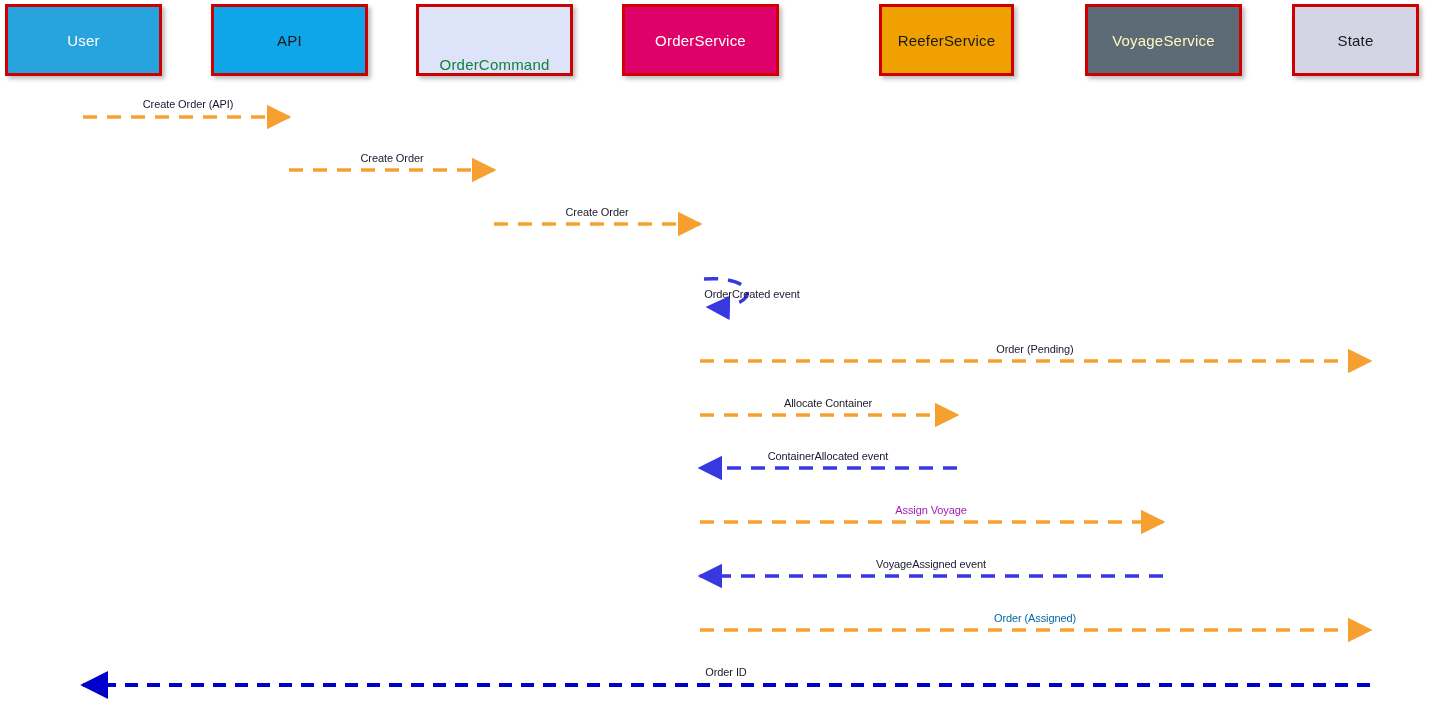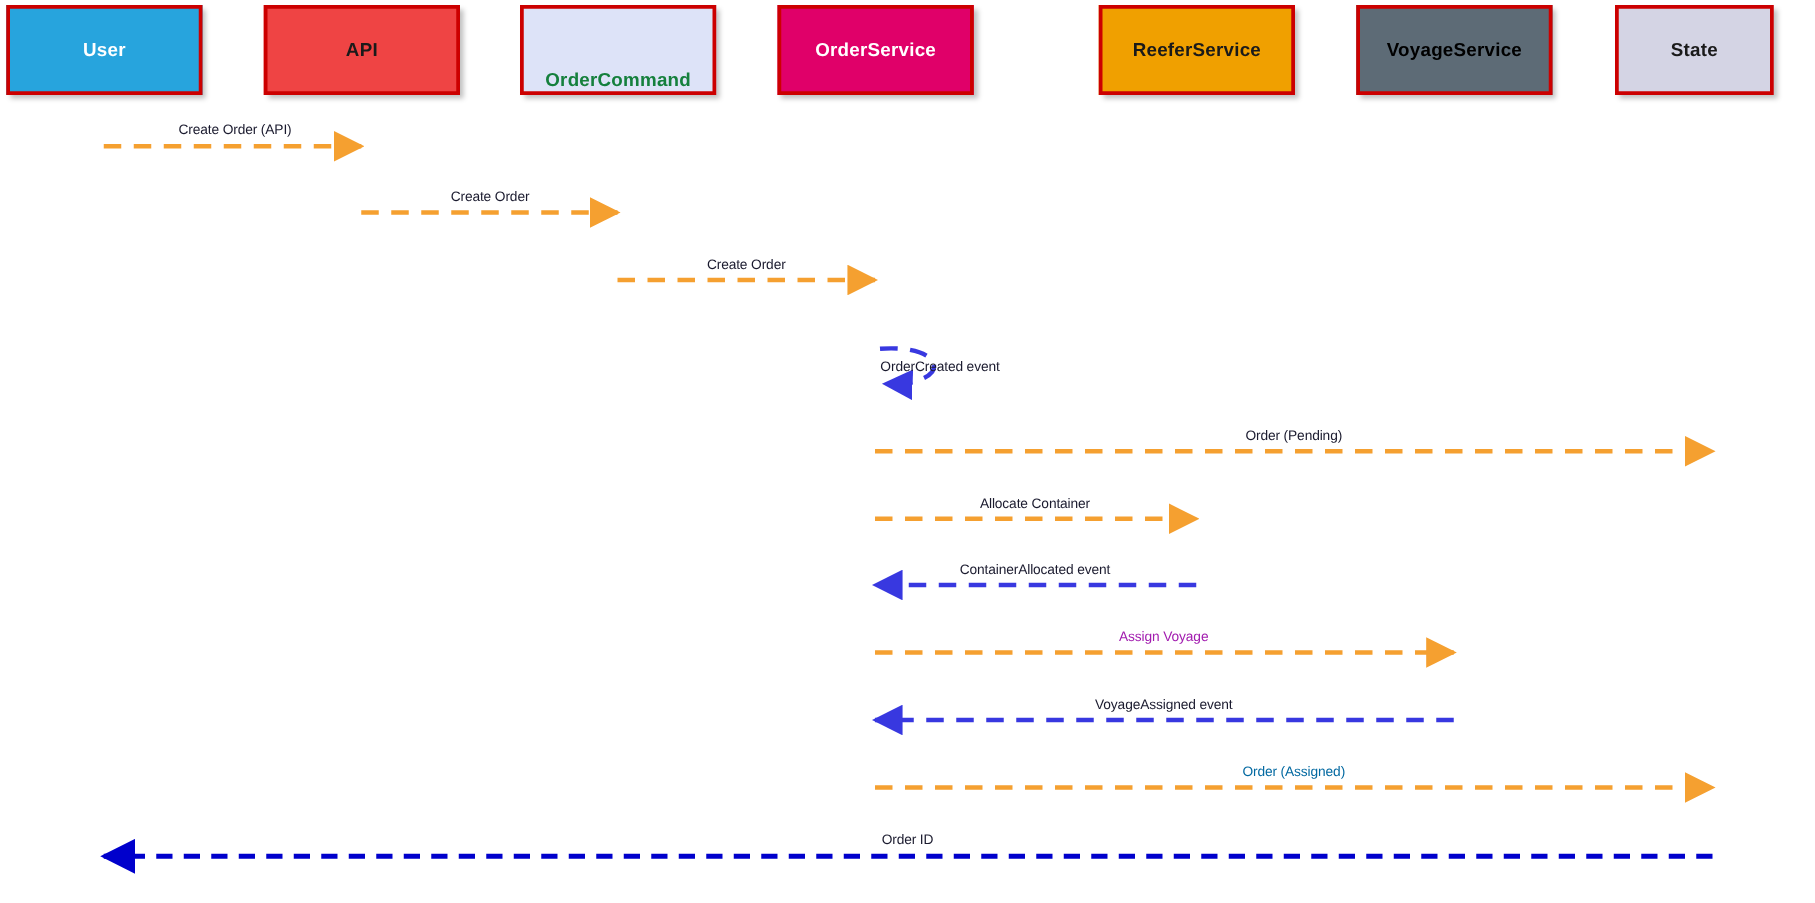--- a/index.html
+++ b/index.html
@@ -30,21 +30,21 @@
     position: absolute;
     box-sizing: border-box;
     border: 3px solid #cc0000;
     display: flex;
     align-items: center;
     justify-content: center;
     box-shadow: 3px 3px 4px rgba(0,0,0,0.25);
   }
   .actor-label {
     font-size: 15px;
-    font-weight: bold;
+    font-weight: normal;
     letter-spacing: 0.2px;
     text-align: center;
     line-height: 1;
     white-space: nowrap;
   }
   .msg-label {
     position: absolute;
     font-size: 11px;
     color: #1a1a2e;
     white-space: nowrap;
@@ -94,34 +94,34 @@
         <line x1="1163" x2="700" y1="576" y2="576" stroke="#3838e0" stroke-width="3.5" stroke-dasharray="14 10" marker-end="url(#arrow-blue)"></line>
         <line x1="700" x2="1370" y1="630" y2="630" stroke="#f5a030" stroke-width="3.5" stroke-dasharray="14 10" marker-end="url(#arrow-orange)"></line>
         <line x1="1370" x2="83" y1="685" y2="685" stroke="#0000cc" stroke-width="4" stroke-dasharray="13 9" marker-end="url(#arrow-navy)"></line>
       </g>
   </svg>
 
   <div id="actors-layer">
       <div class="actor-box" style="left: 5px; top: 4px; width: 157px; height: 72px; background: rgb(39, 164, 221); border-color: rgb(204, 0, 0);">
         <div class="actor-label" style="color: rgb(255, 255, 255);">User</div>
       </div>
-      <div class="actor-box" style="left: 211px; top: 4px; width: 157px; height: 72px; background: #ef4444; border-color: rgb(204, 0, 0);">
+      <div class="actor-box" style="left: 211px; top: 4px; width: 157px; height: 72px; background: #0ea5e9; border-color: rgb(204, 0, 0);">
         <div class="actor-label" style="color: rgb(26, 26, 26);">API</div>
       </div>
       <div class="actor-box" style="left: 416px; top: 4px; width: 157px; height: 72px; background: rgb(221, 227, 248); border-color: rgb(204, 0, 0);">
         <div class="actor-label" style="color: #15803d; margin-top: 48px;">OrderCommand</div>
       </div>
       <div class="actor-box" style="left: 622px; top: 4px; width: 157px; height: 72px; background: rgb(224, 0, 105); border-color: rgb(204, 0, 0);">
         <div class="actor-label" style="color: rgb(255, 255, 255);">OrderService</div>
       </div>
-      <div class="actor-box" style="left: 879px; top: 4px; width: 157px; height: 72px; background: rgb(240, 160, 0); border-color: rgb(204, 0, 0);">
+      <div class="actor-box" style="left: 879px; top: 4px; width: 135px; height: 72px; background: rgb(240, 160, 0); border-color: rgb(204, 0, 0);">
         <div class="actor-label" style="color: rgb(26, 26, 26);">ReeferService</div>
       </div>
       <div class="actor-box" style="left: 1085px; top: 4px; width: 157px; height: 72px; background: rgb(93, 107, 118); border-color: rgb(204, 0, 0);">
-        <div class="actor-label" style="color: #000000;">VoyageService</div>
+        <div class="actor-label" style="color: #fef9c3;">VoyageService</div>
       </div>
       <div class="actor-box" style="left: 1292px; top: 4px; width: 127px; height: 72px; background: rgb(212, 212, 228); border-color: rgb(204, 0, 0);">
         <div class="actor-label" style="color: rgb(26, 26, 26);">State</div>
       </div>
     </div>
   <div id="labels-layer">
       <div class="msg-label" style="left: 188px; top: 110px; color: rgb(26, 26, 46);">Create Order (API)</div>
       <div class="msg-label" style="left: 392px; top: 164px; color: rgb(26, 26, 46);">Create Order</div>
       <div class="msg-label" style="left: 597px; top: 218px; color: rgb(26, 26, 46);">Create Order</div>
       <div class="msg-label" style="left: 752px; top: 300px; color: rgb(26, 26, 46);">OrderCreated event</div>

